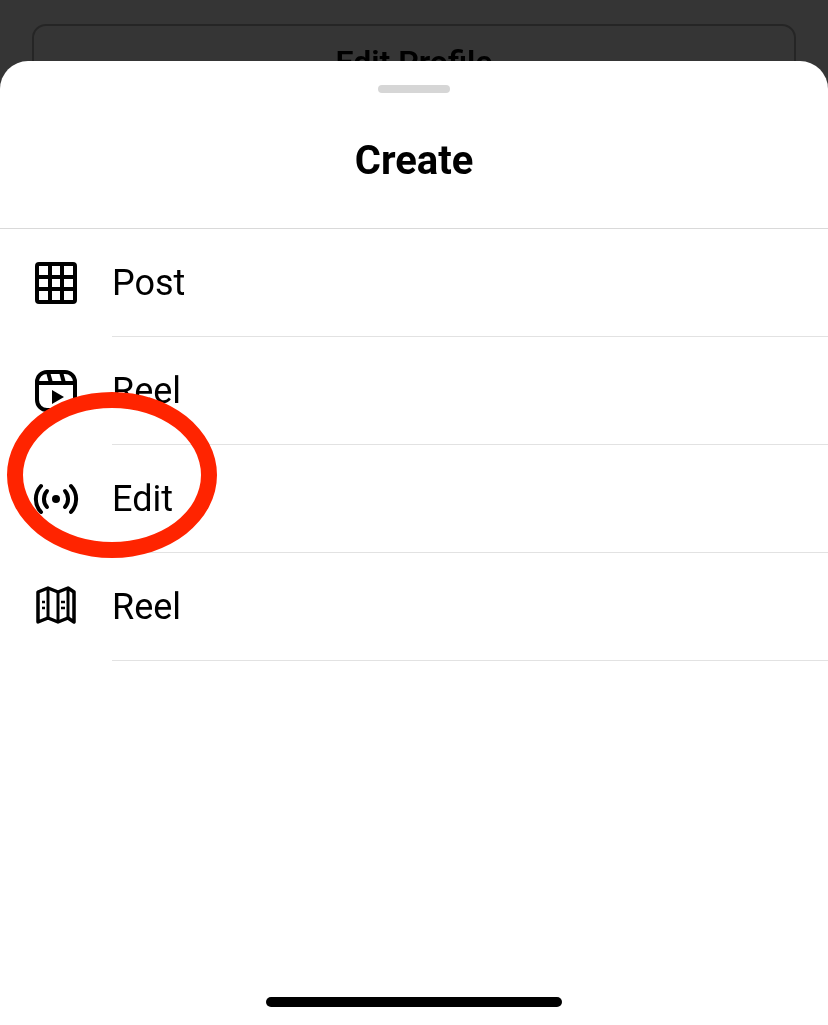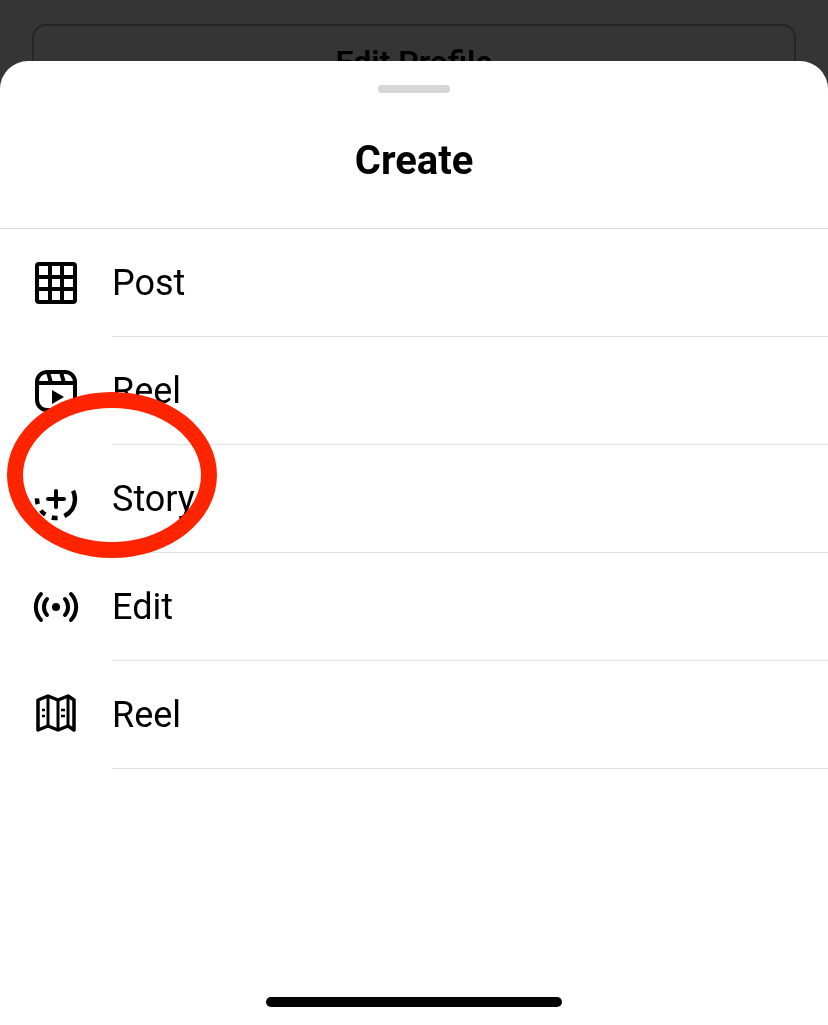--- a/index.html
+++ b/index.html
@@ -162,31 +162,20 @@
           <line x1="3" y1="14" x2="41" y2="14" stroke="#000" stroke-width="4"></line>
           <line x1="14" y1="3" x2="17" y2="14" stroke="#000" stroke-width="4"></line>
           <line x1="27" y1="3" x2="30" y2="14" stroke="#000" stroke-width="4"></line>
           <polygon points="18,21 18,35 30,28" fill="#000"></polygon>
         </svg>
       </span>
       <span class="menu-label">Reel</span>
       <div class="item-divider"></div>
     </div>
 
-    <div class="menu-item">
-      <span class="menu-icon">
-        <svg width="46" height="46" viewBox="0 0 46 46">
-          <circle cx="23" cy="23" r="19" fill="none" stroke="#000" stroke-width="4.5" stroke-dasharray="34 7 6 7 6 7 6 50" stroke-dashoffset="13"></circle>
-          <line x1="23" y1="15" x2="23" y2="31" stroke="#000" stroke-width="4" stroke-linecap="round"></line>
-          <line x1="15" y1="23" x2="31" y2="23" stroke="#000" stroke-width="4" stroke-linecap="round"></line>
-        </svg>
-      </span>
-      <span class="menu-label">Story</span>
-      <div class="item-divider"></div>
-    </div>
 
 
     <div class="menu-item">
       <span class="menu-icon">
         <svg width="46" height="46" viewBox="0 0 46 46">
           <circle cx="23" cy="23" r="4" fill="#000"></circle>
           <path d="M 14 15 A 12 12 0 0 0 14 31" fill="none" stroke="#000" stroke-width="4" stroke-linecap="round"></path>
           <path d="M 32 15 A 12 12 0 0 1 32 31" fill="none" stroke="#000" stroke-width="4" stroke-linecap="round"></path>
           <path d="M 8 10 A 19 19 0 0 0 8 36" fill="none" stroke="#000" stroke-width="4" stroke-linecap="round"></path>
           <path d="M 38 10 A 19 19 0 0 1 38 36" fill="none" stroke="#000" stroke-width="4" stroke-linecap="round"></path>

